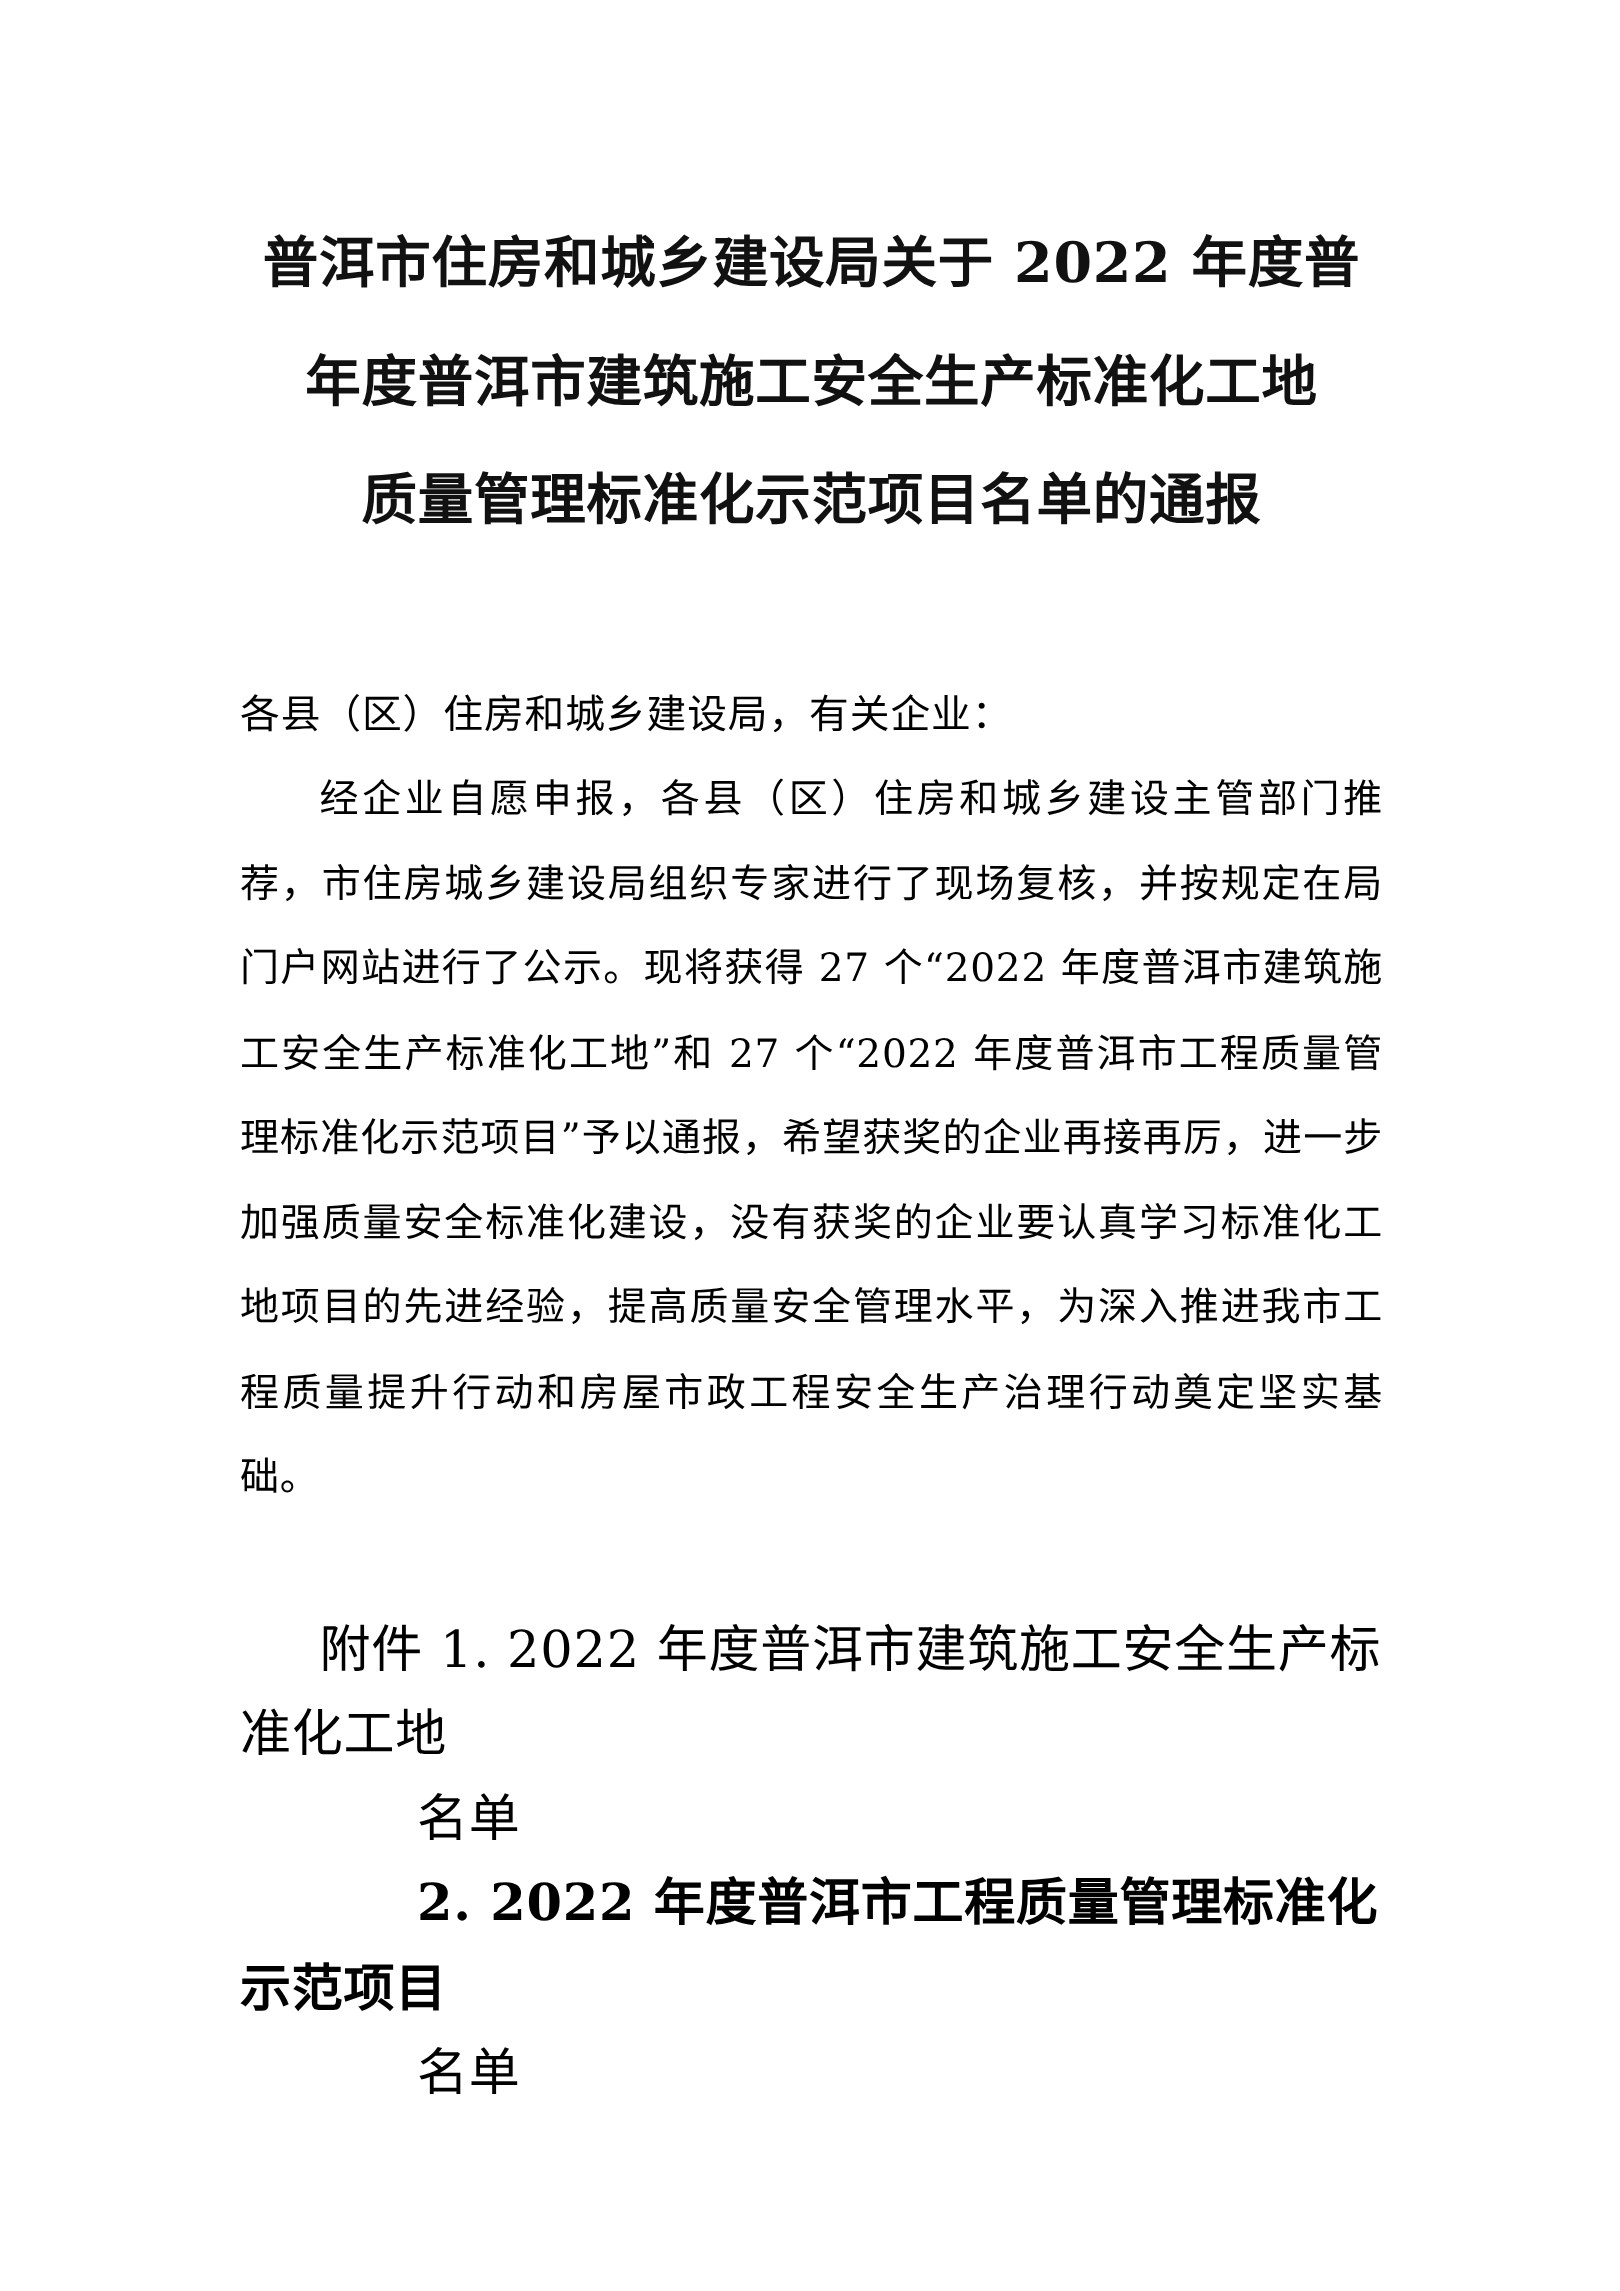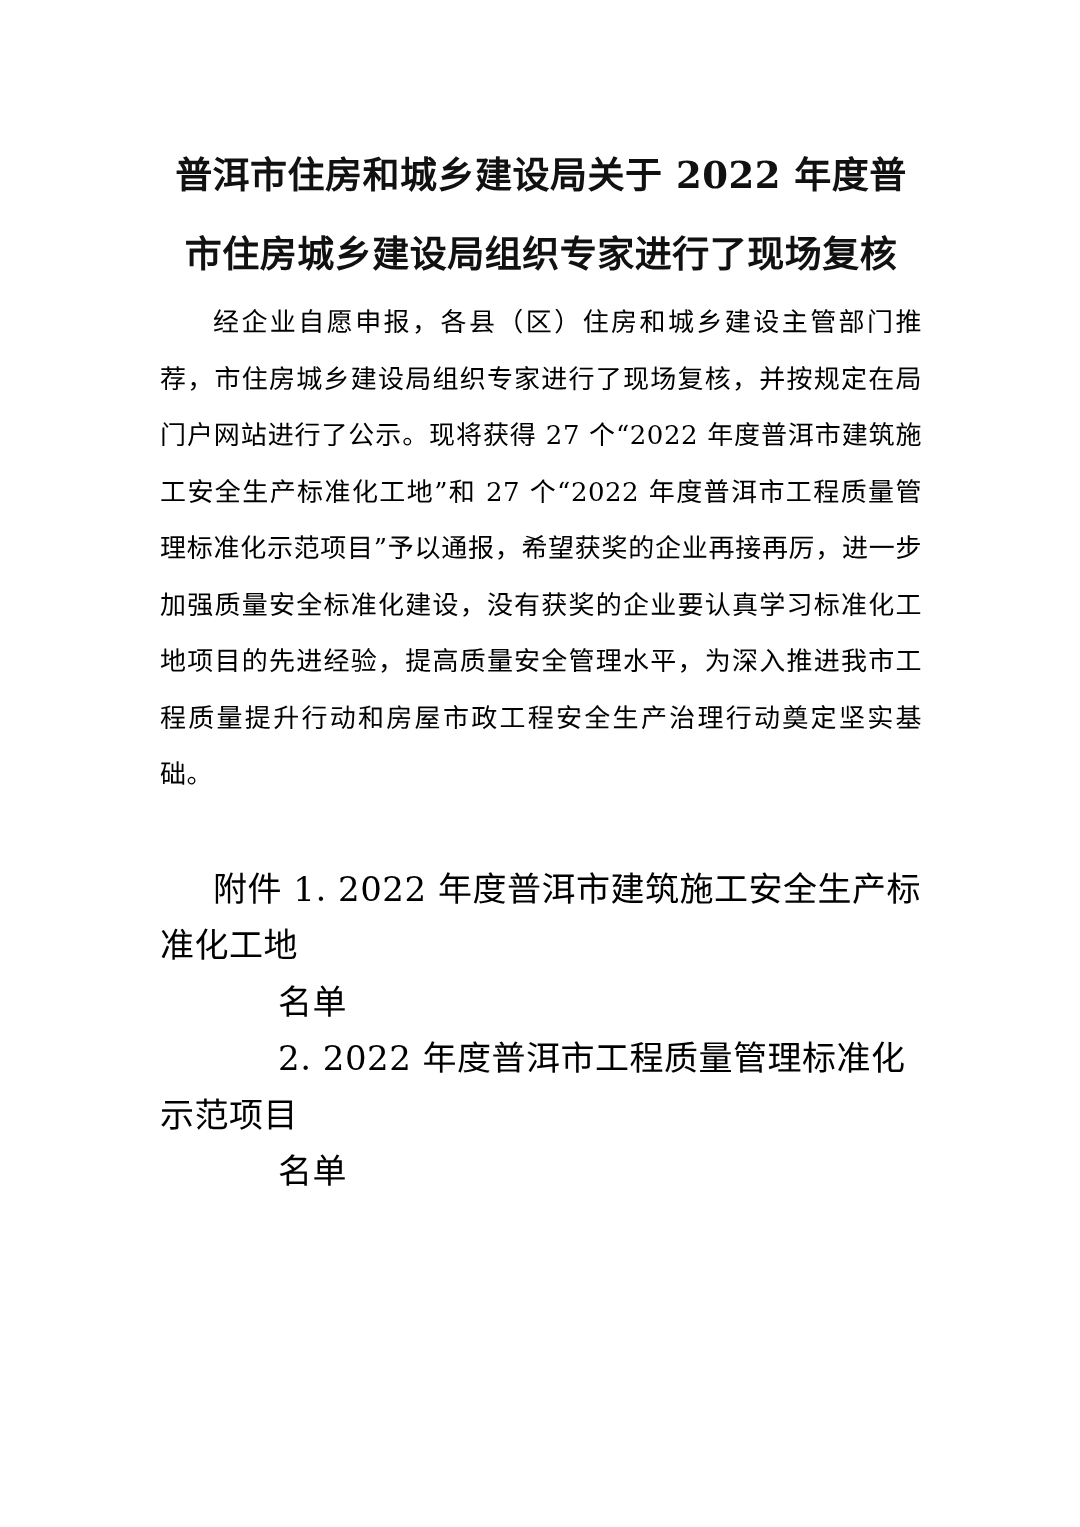--- a/index.html
+++ b/index.html
@@ -60,36 +60,39 @@
   }
   .attach-line {
     margin: 0;
     font-size: 34px;
     line-height: 56.5px;
     letter-spacing: 0.5px;
     text-indent: 53px;
   }
   .attach-line.indent2 {
     text-indent: 118px;
+    font-weight: bold;
   }
   .attach-line.hang {
     text-indent: 118px;
   }
 </style>
 </head>
 <body>
 
 <div class="page">
   <div class="doc-body">
 
     <h1 class="doc-title">
       <span class="title-line">普洱市住房和城乡建设局关于 2022 年度普</span>
-      <span class="title-line">市住房城乡建设局组织专家进行了现场复核</span>
+      <span class="title-line">年度普洱市建筑施工安全生产标准化工地</span>
+      <span class="title-line">质量管理标准化示范项目名单的通报</span>
     </h1>
 
+    <p class="salutation">各县（区）住房和城乡建设局，有关企业：</p>
 
     <p class="para">经企业自愿申报，各县（区）住房和城乡建设主管部门推荐，市住房城乡建设局组织专家进行了现场复核，并按规定在局门户网站进行了公示。现将获得 27 个“2022 年度普洱市建筑施工安全生产标准化工地”和 27 个“2022 年度普洱市工程质量管理标准化示范项目”予以通报，希望获奖的企业再接再厉，进一步加强质量安全标准化建设，没有获奖的企业要认真学习标准化工地项目的先进经验，提高质量安全管理水平，为深入推进我市工程质量提升行动和房屋市政工程安全生产治理行动奠定坚实基础。</p>
 
     <div class="attach-block">
       <p class="attach-line">附件 1. 2022 年度普洱市建筑施工安全生产标准化工地</p>
       <p class="attach-line hang">名单</p>
       <p class="attach-line indent2">2. 2022 年度普洱市工程质量管理标准化示范项目</p>
       <p class="attach-line hang">名单</p>
     </div>
 

